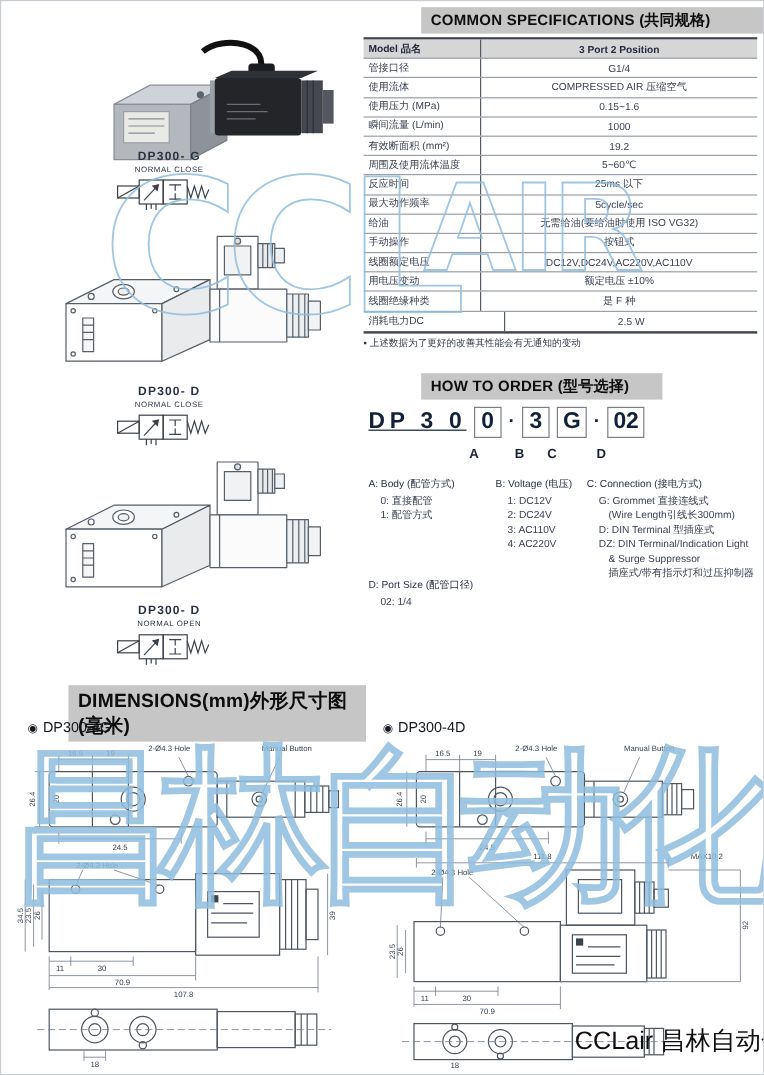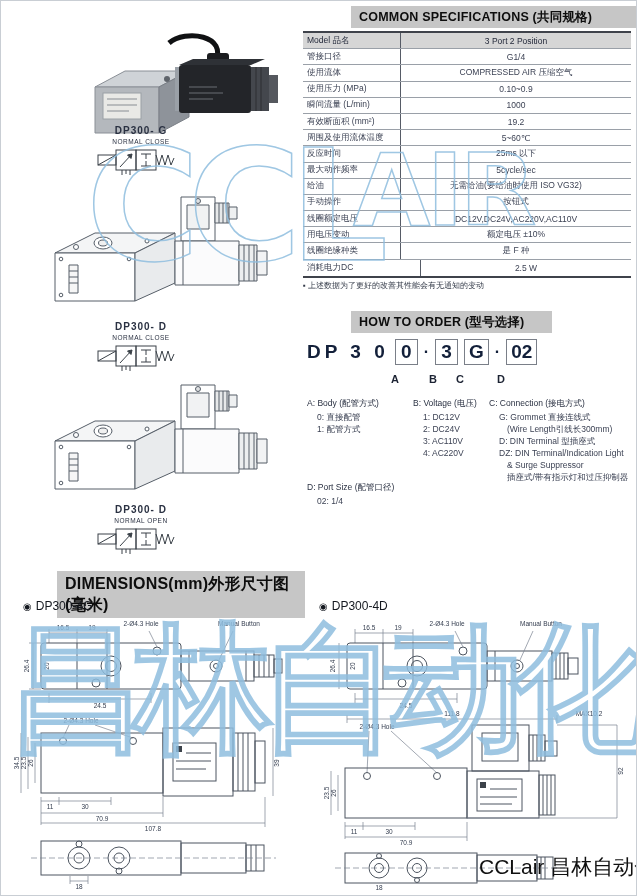--- a/index.html
+++ b/index.html
@@ -15,29 +15,29 @@
   .wm-cn{left:6px;top:618px;font-size:140px;letter-spacing:-14px;-webkit-text-stroke:1.3px #8fbedf;}
   
   .bar{position:absolute;background:#c6c6c6;color:#0d0d0d;font-weight:bold;
        font-size:12.5px;padding:3px 8px 2px 8px;letter-spacing:.2px;margin-left:48px;}
   
   .spec-table{position:absolute;left:302px;top:30px;width:328px;
               border-top:2px solid #3f434b;border-bottom:2px solid #3f434b;}
   .spec-row{display:flex;align-items:center;height:16.2px;box-sizing:border-box;
             border-bottom:1px solid #9aa0a8;font-size:8.5px;color:#3c4254;}
   .spec-row:last-child{border-bottom:none;gap:20px;}
-  .spec-row.head{background:#d6d6d6;font-weight:normal;color:#23293a;}
+  .spec-row.head{background:#d6d6d6;font-weight:bold;color:#23293a;}
   .spec-row .lbl{width:97px;padding-left:4px;box-sizing:border-box;white-space:nowrap;}
   .spec-row .val{flex:1;text-align:center;border-left:1.5px solid #565b66;
                  height:100%;display:flex;align-items:center;justify-content:center;white-space:nowrap;}
   .spec-note{position:absolute;left:302px;top:279px;width:330px;font-size:8px;color:#333a48;}
   
   .order-code{position:absolute;left:306px;top:338px;display:flex;align-items:center;gap:6px;
               font-size:19px;font-weight:bold;color:#13203a;}
-  .order-code .prefix{letter-spacing:4px;}
+  .order-code .prefix{letter-spacing:4px;text-decoration:underline;}
   .code-box{display:inline-block;border:1.5px solid #7a7f88;padding:0 4px;min-width:13px;
             text-align:center;height:24px;line-height:24px;}
   .code-sep{font-size:16px;}
   .marker{position:absolute;top:372px;font-size:11px;font-weight:bold;color:#1c2333;}
   .og{position:absolute;font-size:8.5px;color:#3c4254;line-height:12px;}
   .og .og-head{margin-bottom:2px;color:#2a3142;}
   .og .og-item{padding-left:10px;white-space:nowrap;}
   .og .og-item.ind{padding-left:18px;}
   
   .prod-label{position:absolute;width:170px;text-align:center;color:#2a3142;}
@@ -175,21 +175,21 @@
       <div class="spec-row">
         <div class="lbl">管接口径</div>
         <div class="val">G1/4</div>
       </div>
       <div class="spec-row">
         <div class="lbl">使用流体</div>
         <div class="val">COMPRESSED AIR  压缩空气</div>
       </div>
       <div class="spec-row">
         <div class="lbl">使用压力 (MPa)</div>
-        <div class="val">0.10~0.9</div>
+        <div class="val">0.15~1.6</div>
       </div>
       <div class="spec-row">
         <div class="lbl">瞬间流量 (L/min)</div>
         <div class="val">1000</div>
       </div>
       <div class="spec-row">
         <div class="lbl">有效断面积 (mm²)</div>
         <div class="val">19.2</div>
       </div>
       <div class="spec-row">

